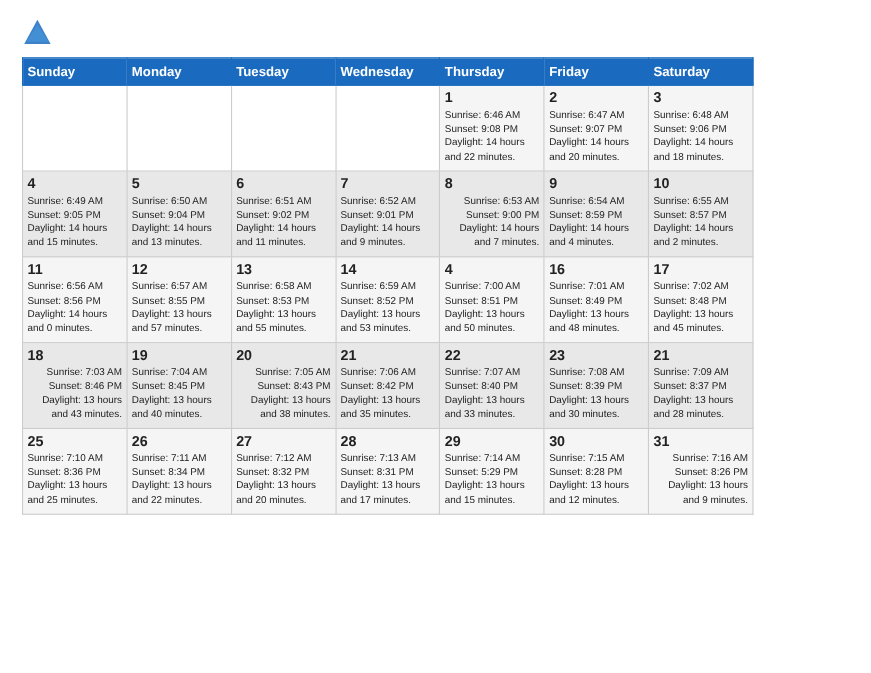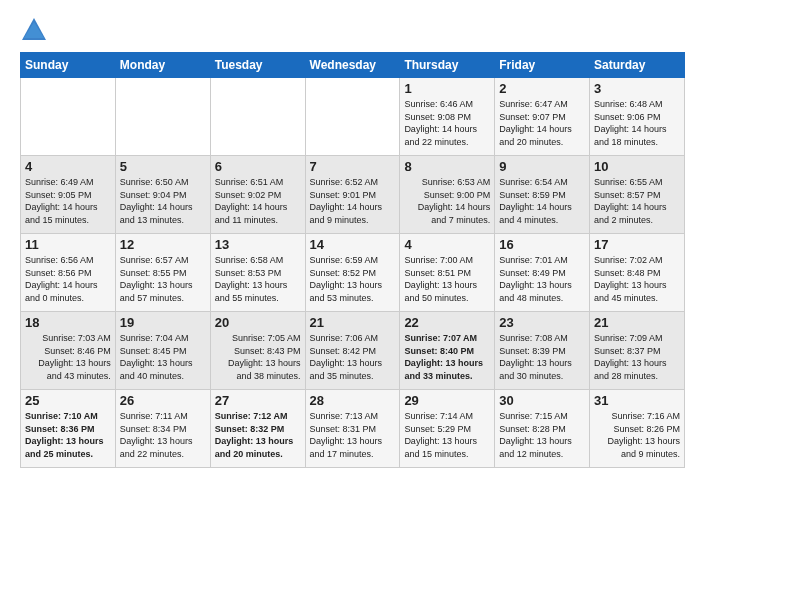--- a/index.html
+++ b/index.html
@@ -286,21 +286,21 @@
           </td>
           <td>
             <span class="day-num">21</span>
             <div class="day-info" style="white-space: pre-line;">Sunrise: 7:06 AM
 Sunset: 8:42 PM
 Daylight: 13 hours
 and 35 minutes.</div>
           </td>
           <td>
             <span class="day-num">22</span>
-            <div class="day-info" style="white-space: pre-line; font-weight: bold;">Sunrise: 7:07 AM
+            <div class="day-info" style="white-space: pre-line;">Sunrise: 7:07 AM
 Sunset: 8:40 PM
 Daylight: 13 hours
 and 33 minutes.</div>
           </td>
           <td>
             <span class="day-num">23</span>
             <div class="day-info" style="white-space: pre-line;">Sunrise: 7:08 AM
 Sunset: 8:39 PM
 Daylight: 13 hours
 and 30 minutes.</div>
@@ -309,35 +309,35 @@
             <span class="day-num">21</span>
             <div class="day-info" style="white-space: pre-line;">Sunrise: 7:09 AM
 Sunset: 8:37 PM
 Daylight: 13 hours
 and 28 minutes.</div>
           </td>
         </tr>
         <tr>
           <td>
             <span class="day-num">25</span>
-            <div class="day-info" style="white-space: pre-line; font-weight: bold;">Sunrise: 7:10 AM
+            <div class="day-info" style="white-space: pre-line;">Sunrise: 7:10 AM
 Sunset: 8:36 PM
 Daylight: 13 hours
 and 25 minutes.</div>
           </td>
           <td>
             <span class="day-num">26</span>
             <div class="day-info" style="white-space: pre-line;">Sunrise: 7:11 AM
 Sunset: 8:34 PM
 Daylight: 13 hours
 and 22 minutes.</div>
           </td>
           <td>
             <span class="day-num">27</span>
-            <div class="day-info" style="white-space: pre-line; font-weight: bold;">Sunrise: 7:12 AM
+            <div class="day-info" style="white-space: pre-line;">Sunrise: 7:12 AM
 Sunset: 8:32 PM
 Daylight: 13 hours
 and 20 minutes.</div>
           </td>
           <td>
             <span class="day-num">28</span>
             <div class="day-info" style="white-space: pre-line;">Sunrise: 7:13 AM
 Sunset: 8:31 PM
 Daylight: 13 hours
 and 17 minutes.</div>

